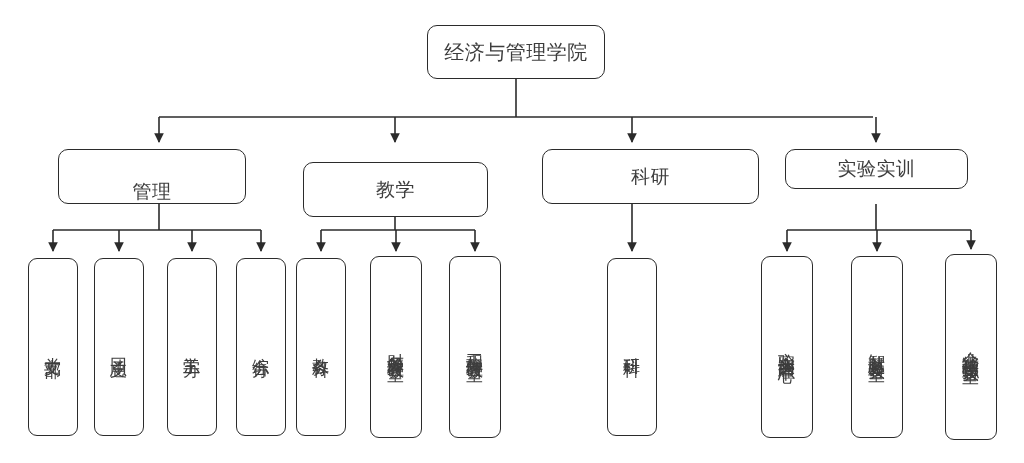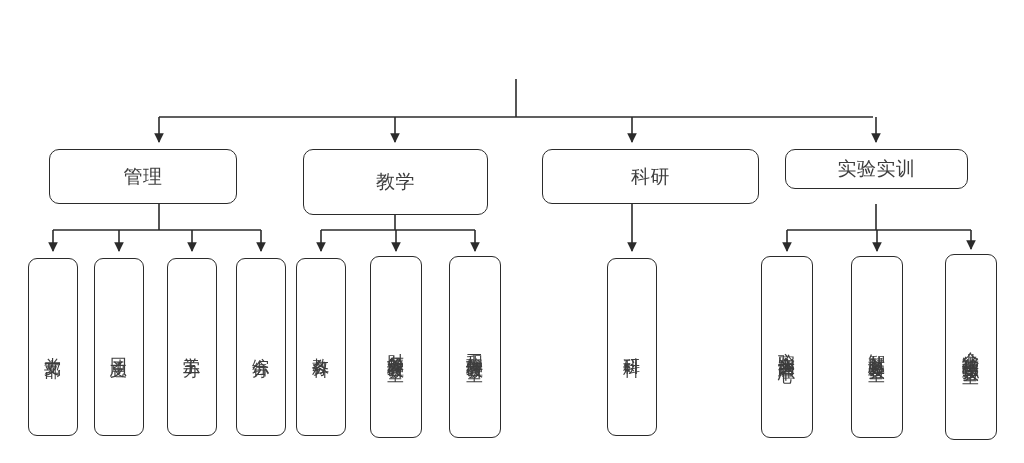--- a/index.html
+++ b/index.html
@@ -97,25 +97,28 @@
 
     <g stroke="#2b2b2b" stroke-width="1.6" fill="none">
       <path d="M 876 204 L 876 230"></path>
       <path d="M 787 230 L 971 230"></path>
       <path d="M 787 230 L 787 251" marker-end="url(#arrow)"></path>
       <path d="M 877 230 L 877 251" marker-end="url(#arrow)"></path>
       <path d="M 971 230 L 971 249" marker-end="url(#arrow)"></path>
     </g>
   </svg>
 
+  <div class="node level-0" style="left:427px;top:25px;width:178px;height:54px;">
+    <span class="node-label">经济与管理学院</span>
+  </div>
 
-  <div class="node level-1" style="left:49px;top:149px;width:188px;height:55px;">
+  <div class="node level-1" style="left:58px;top:149px;width:188px;height:55px;align-items:flex-end;">
     <span class="node-label">管理</span>
   </div>
-  <div class="node level-1" style="left:303px;top:149px;width:185px;height:66px;">
+  <div class="node level-1" style="left:303px;top:162px;width:185px;height:55px;">
     <span class="node-label">教学</span>
   </div>
   <div class="node level-1" style="left:542px;top:149px;width:217px;height:55px;">
     <span class="node-label">科研</span>
   </div>
   <div class="node level-1" style="left:785px;top:149px;width:183px;height:40px;">
     <span class="node-label">实验实训</span>
   </div>
 
   <div class="node leaf" style="left:28px;top:258px;width:50px;height:178px;">

